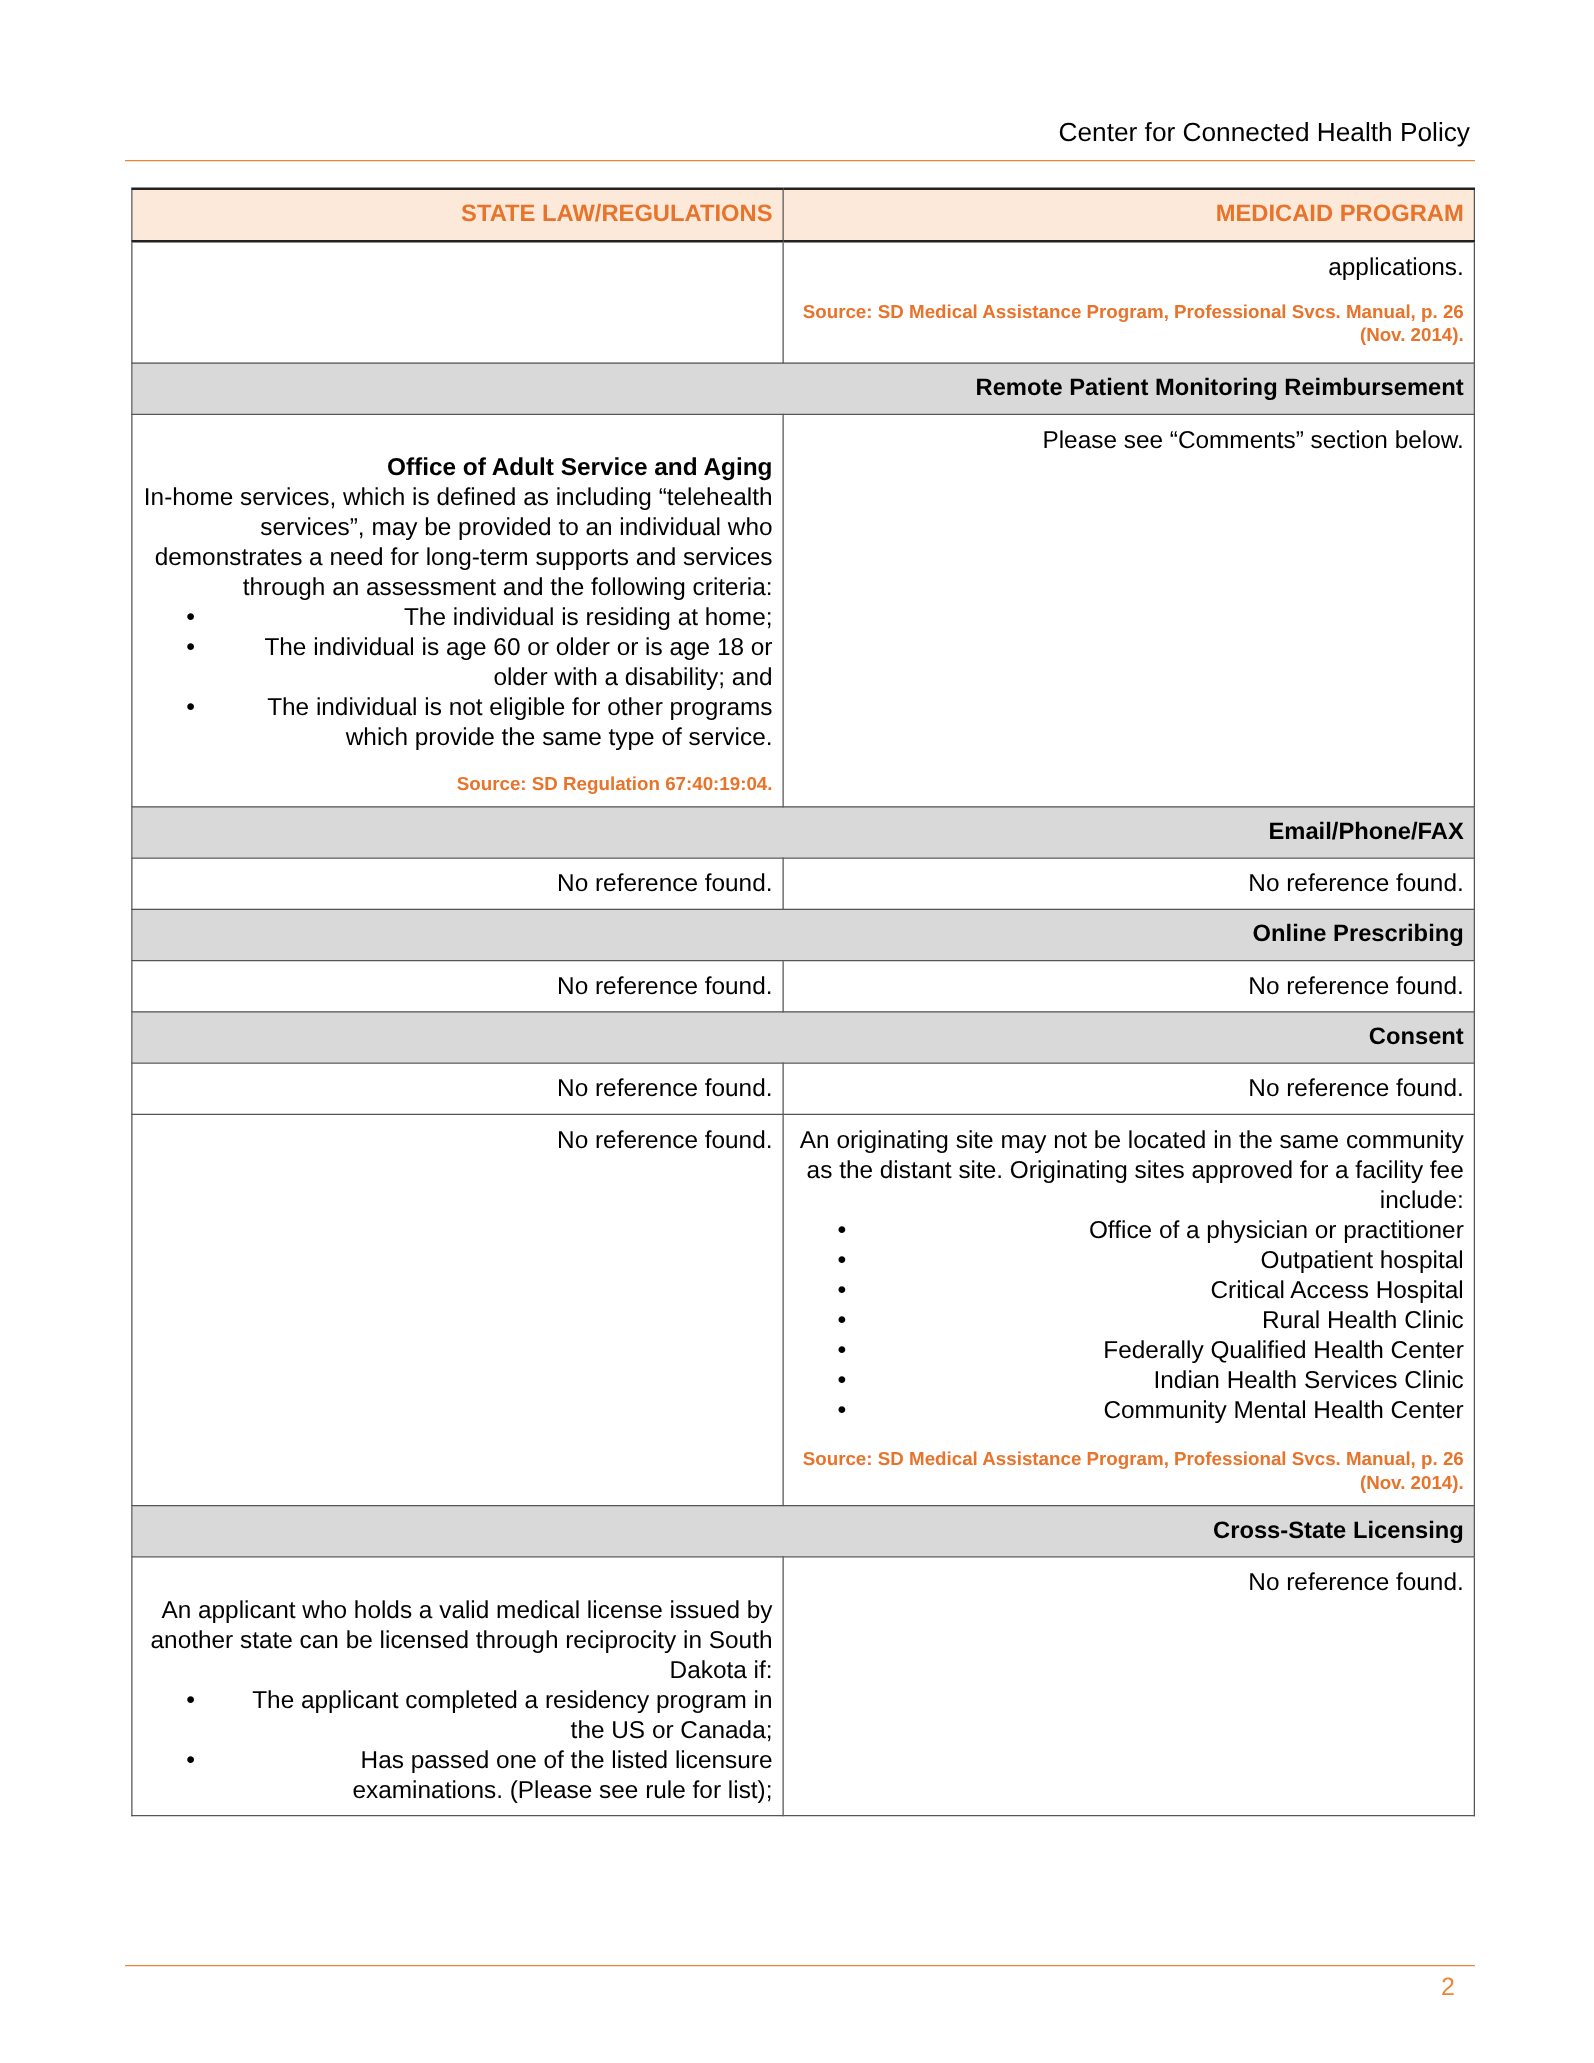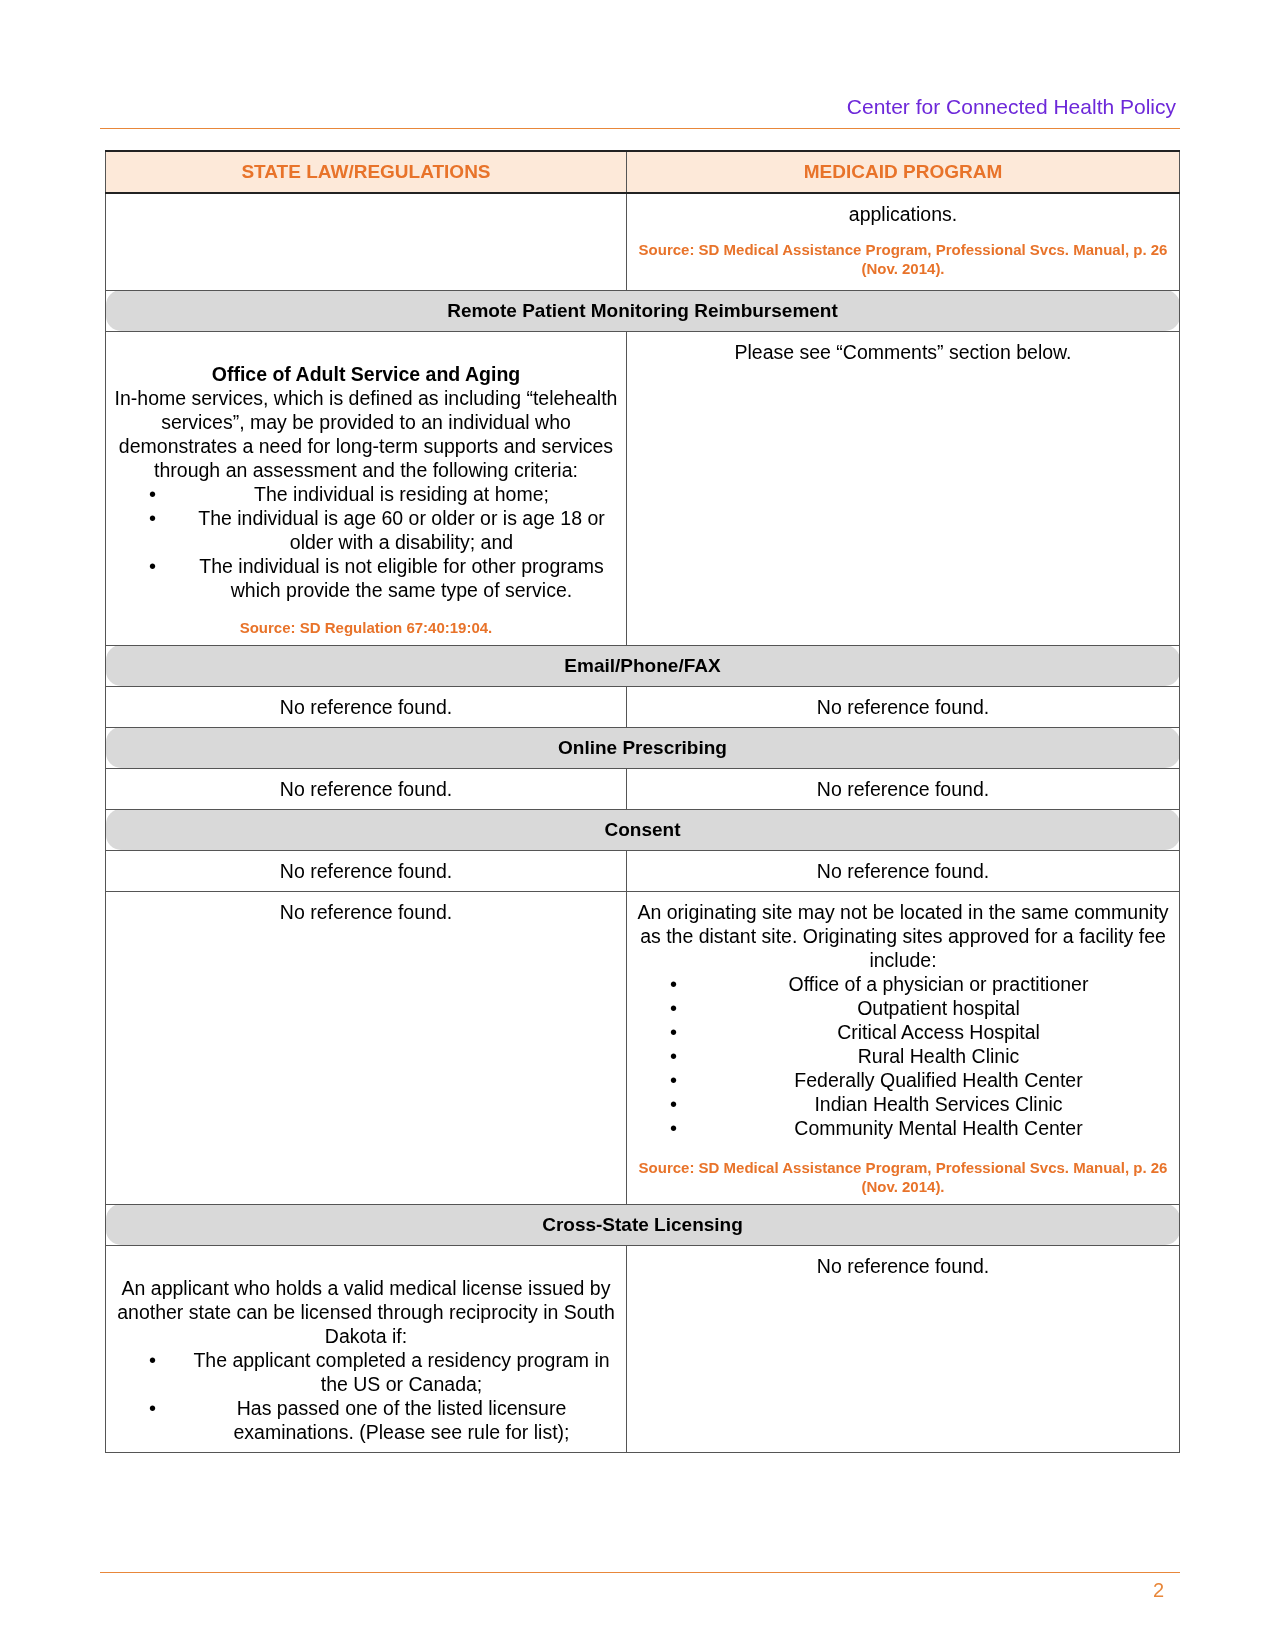--- a/index.html
+++ b/index.html
@@ -6,37 +6,37 @@
   body {
     width: 1275px; height: 1650px; position: relative; overflow: hidden;
     font-family: "Liberation Sans", sans-serif; color: #000;
   }
   .page-header {
     position: absolute; left: 100px; top: 88px; width: 1080px; height: 40px;
     border-bottom: 1px solid #E8873A;
   }
   .page-header .org {
     position: absolute; right: 4px; top: 7px;
-    font-size: 21px; color: #6d28d9;
+    font-size: 21px; color: #000000;
   }
   table.grid {
     position: absolute; left: 105px; top: 150px; width: 1075px;
     border-collapse: collapse; table-layout: fixed;
     font-size: 19.5px; line-height: 24px;
   }
   table.grid td, table.grid th {
     border: 1.5px solid #555; vertical-align: top;
-    padding: 8px 8px 8px 8px; text-align: center;
+    padding: 8px 8px 8px 8px; text-align: right;
   }
   table.grid tr.head th {
     background: #FDE9D9; color: #E8732A; font-weight: bold; font-size: 19px;
     border-top: 2px solid #222; border-bottom: 2px solid #222; height: 22px;
   }
   table.grid tr.section td {
-    background: #D9D9D9; font-weight: bold; font-size: 19px; height: 22px; border-radius: 15px;
+    background: #D9D9D9; font-weight: bold; font-size: 19px; height: 22px;
   }
   .col-left { width: 521px; }
   .source {
     color: #E8732A; font-weight: bold; font-size: 15px;
     line-height: 19px; margin-top: 14px; display: block;
   }
   .bold { font-weight: bold; }
   ul.bullets { margin: 0; padding-left: 0; list-style: none; }
   ul.bullets li { position: relative; padding-left: 71px; }
   ul.bullets li::before {

